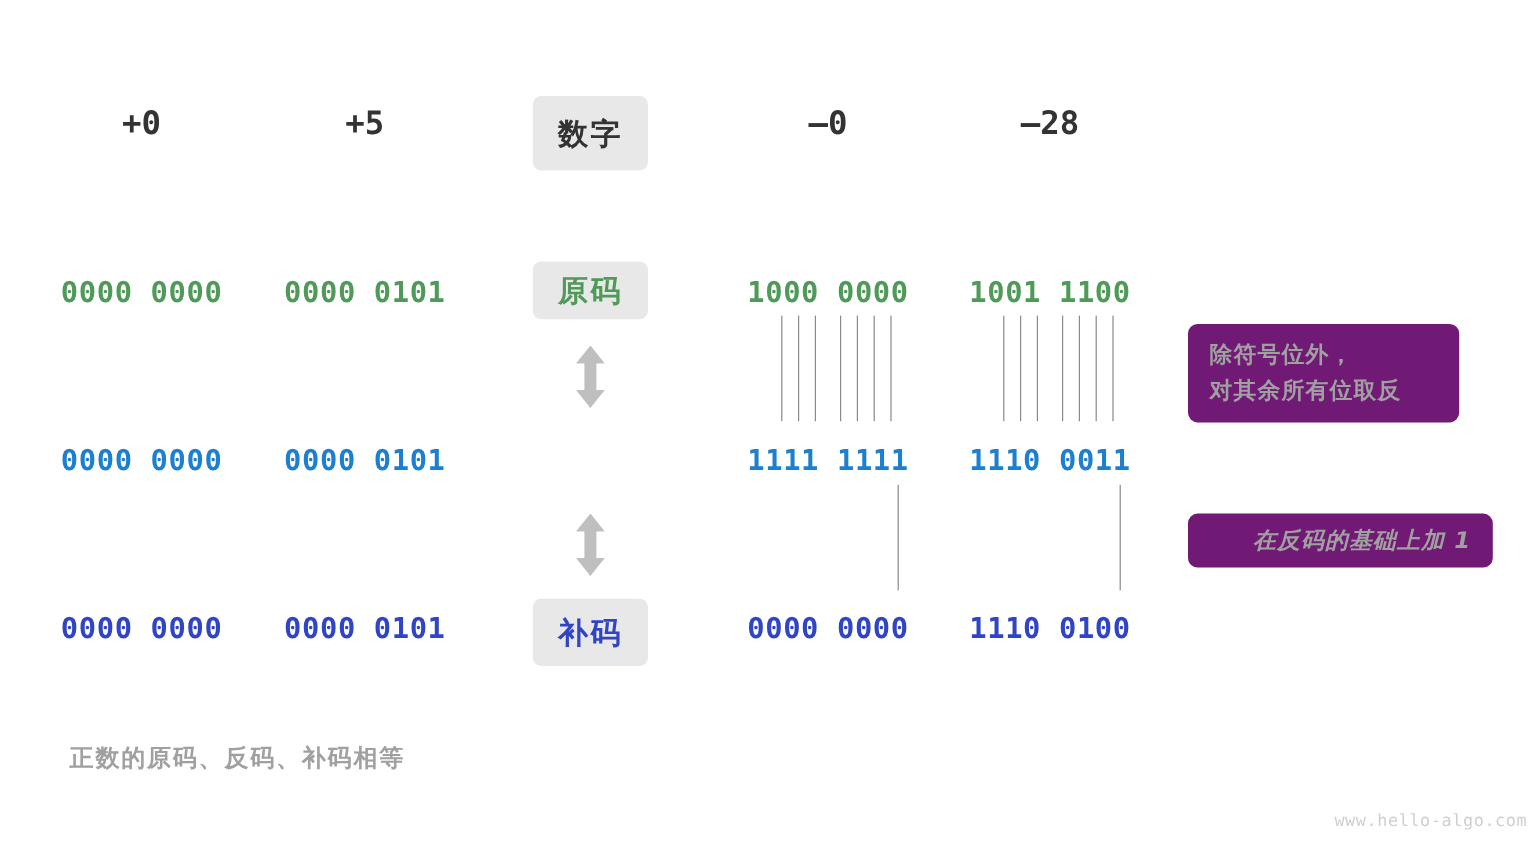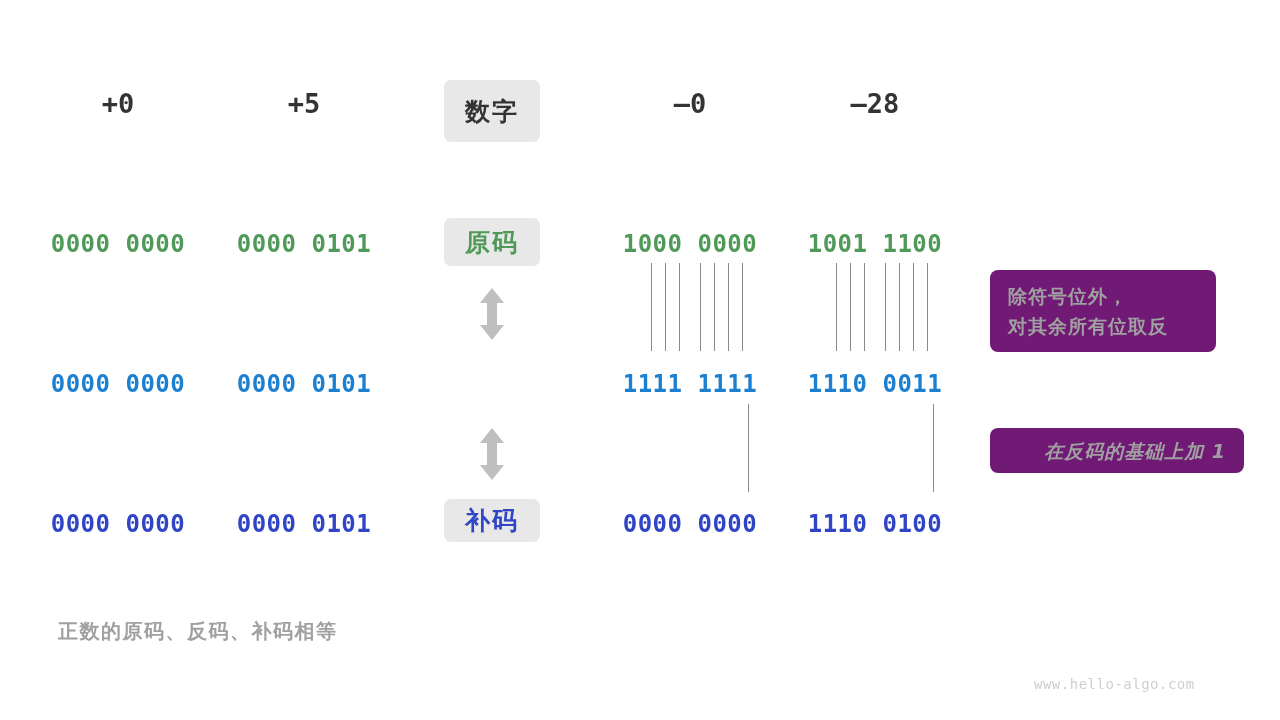--- a/index.html
+++ b/index.html
@@ -136,21 +136,21 @@
 
 
   <div class="abs bits blue" style="left:610px; top:370px; width:160px;">1111 1111</div>
 
   <div class="abs bits blue" style="left:795px; top:370px; width:160px;">1110 0011</div>
 
   <div class="abs bits indigo" style="left:38px; top:510px; width:160px;">0000 0000</div>
 
   <div class="abs bits indigo" style="left:224px; top:510px; width:160px;">0000 0101</div>
 
-  <div class="abs badge indigo" style="left:444px; top:499px; width:96px; height:43px;">补码</div>
+  <div class="abs badge indigo" style="left:444px; top:499px; width:96px; height:56px;">补码</div>
 
   <div class="abs bits indigo" style="left:610px; top:510px; width:160px;">0000 0000</div>
 
   <div class="abs bits indigo" style="left:795px; top:510px; width:160px;">1110 0100</div>
 
   <div class="abs" style="left:478px; top:288px;">
     <svg class="arrow" width="28" height="52" viewBox="0 0 28 52">
       <path d="M14 0 L26 15 L19 15 L19 37 L26 37 L14 52 L2 37 L9 37 L9 15 L2 15 Z" fill="#bfbfbf"></path>
     </svg>
   </div>
@@ -185,15 +185,15 @@
     <span>对其余所有位取反</span>
   </div>
 
   <div class="abs note" style="left:990px; top:428px; width:254px; height:45px; align-items:flex-end;font-style:italic;">
     <span>在反码的基础上加 1</span>
   </div>
 
   <div class="abs caption" style="left:58px; top:618px;">正数的原码、反码、补码相等</div>
 
 
-  <div class="abs watermark" style="left:1034px; top:676px;">www.hello-algo.com</div>
+  <div class="abs watermark" style="left:1112px; top:676px;">www.hello-algo.com</div>
 
 </div>
 
 </body></html>

